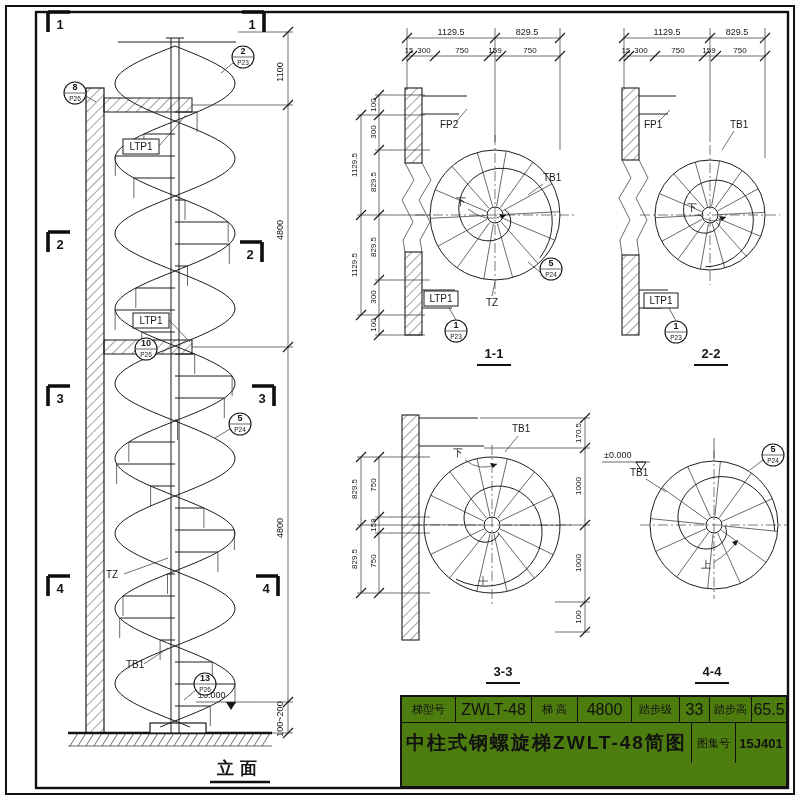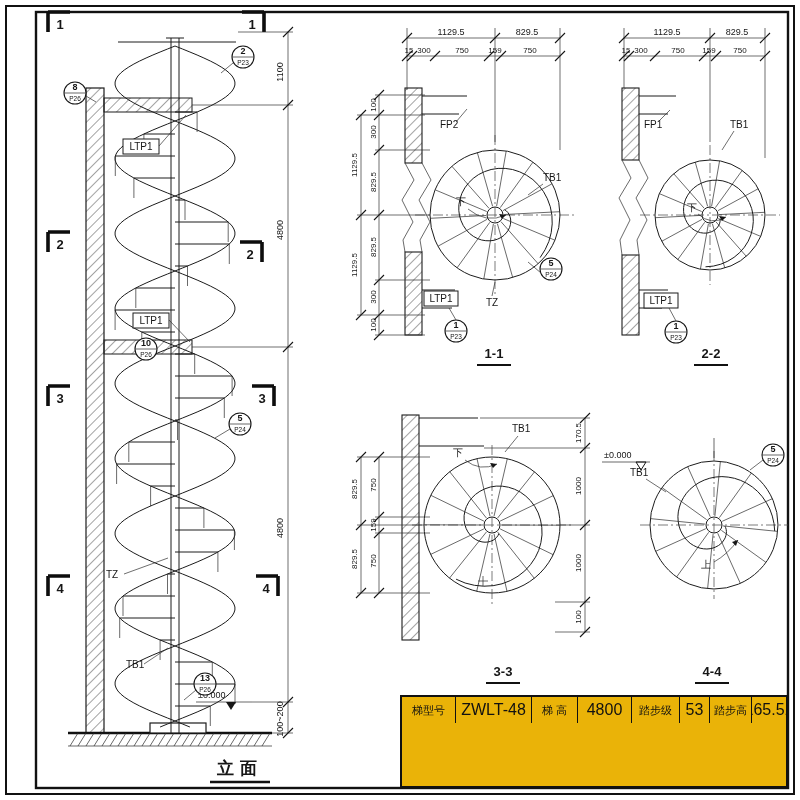--- a/index.html
+++ b/index.html
@@ -18,21 +18,21 @@
   .d9{font-size:9px;}
   .d8{font-size:8px;}
   .lb{font-size:10px;}
   .bn{font-size:9px;font-weight:bold;}
   .bp{font-size:6.5px;}
   .st{font-size:13px;font-weight:bold;}
   .mn{font-size:13px;font-weight:bold;}
   .big{font-size:17px;font-weight:bold;letter-spacing:6px;}
   
   .tb{position:absolute;left:400px;top:695px;width:388px;height:93px;border:2px solid #111;
-      box-sizing:border-box;background:#eab308;display:flex;flex-direction:column;color:#111;}
+      box-sizing:border-box;background:#4d7c0f;display:flex;flex-direction:column;color:#111;}
   .r{display:flex;border-bottom:1.5px solid #111;box-sizing:border-box;}
   .r:last-child{border-bottom:none;}
   .r1{height:26px;}.r2{height:40px;}.r3{flex:1;}
   .cell{border-right:1.5px solid #111;display:flex;align-items:center;justify-content:center;
         font-size:11px;box-sizing:border-box;position:relative;overflow:hidden;white-space:nowrap;}
   .cell:last-child{border-right:none;}
   .val{font-size:16px;}
   .main{font-size:19px;font-weight:bold;letter-spacing:2px;}
   .atl{font-weight:bold;font-size:13px;}
   .sig{position:absolute;left:4px;top:2px;width:46px;height:16px;opacity:.8;}
@@ -549,19 +549,24 @@
   </g>
 </svg>
 
 <div class="tb">
   <div class="r r1">
     <div class="cell" style="width:54px">梯型号</div>
     <div class="cell val" style="width:76px">ZWLT-48</div>
     <div class="cell" style="width:46px">梯 高</div>
     <div class="cell val" style="width:54px">4800</div>
     <div class="cell" style="width:48px">踏步级</div>
-    <div class="cell val" style="width:30px">53</div>
+    <div class="cell val" style="width:30px">33</div>
     <div class="cell" style="width:42px">踏步高</div>
     <div class="cell val" style="flex:1">165.51</div>
   </div>
+  <div class="r r2">
+    <div class="cell main" style="width:290px">中柱式钢螺旋梯ZWLT-48简图</div>
+    <div class="cell" style="width:44px">图集号</div>
+    <div class="cell atl" style="flex:1">15J401</div>
+  </div>
 </div>
 
 </div>
 
 </body></html>

